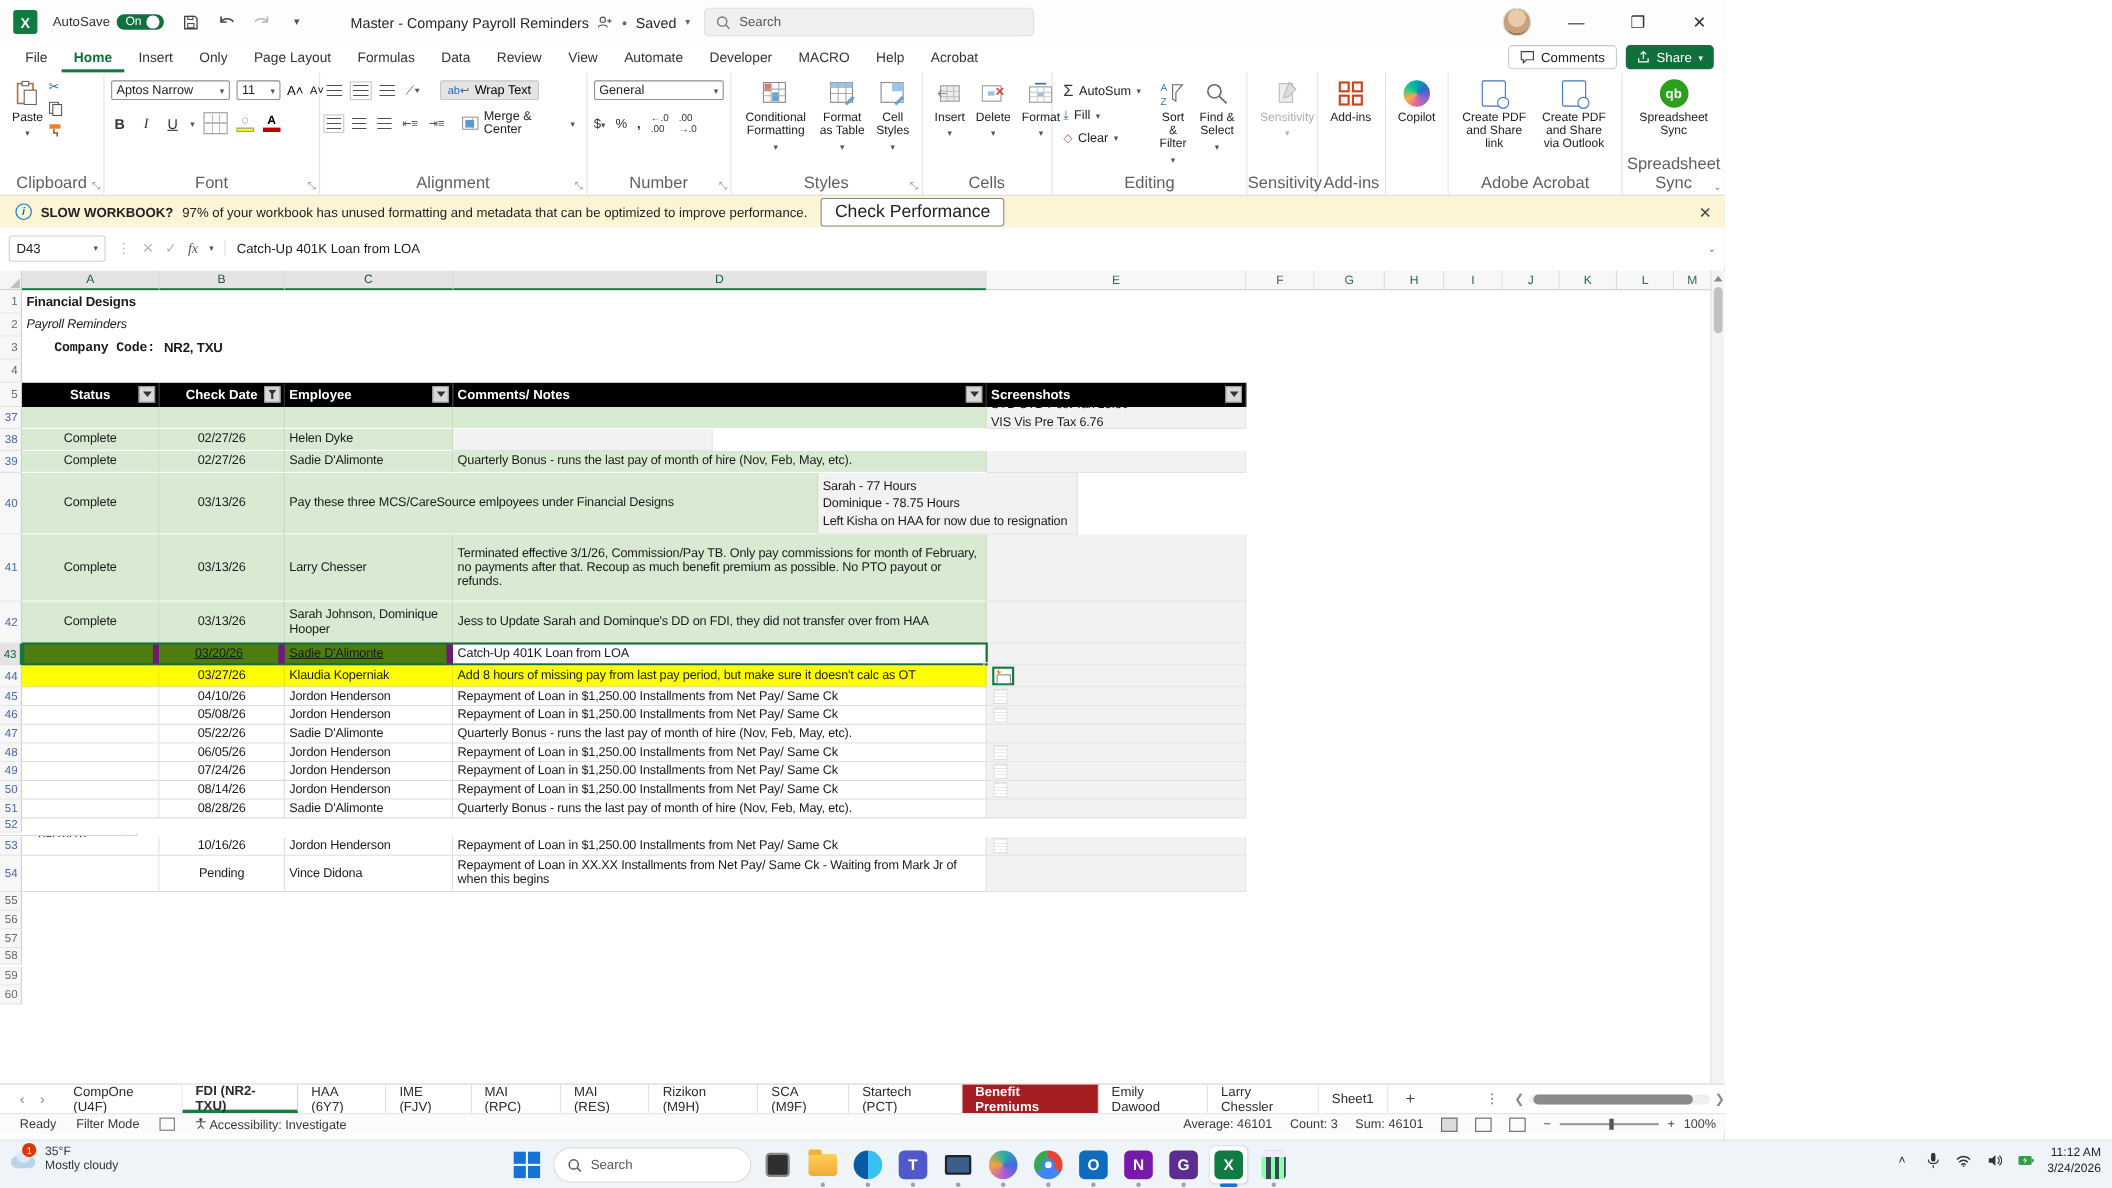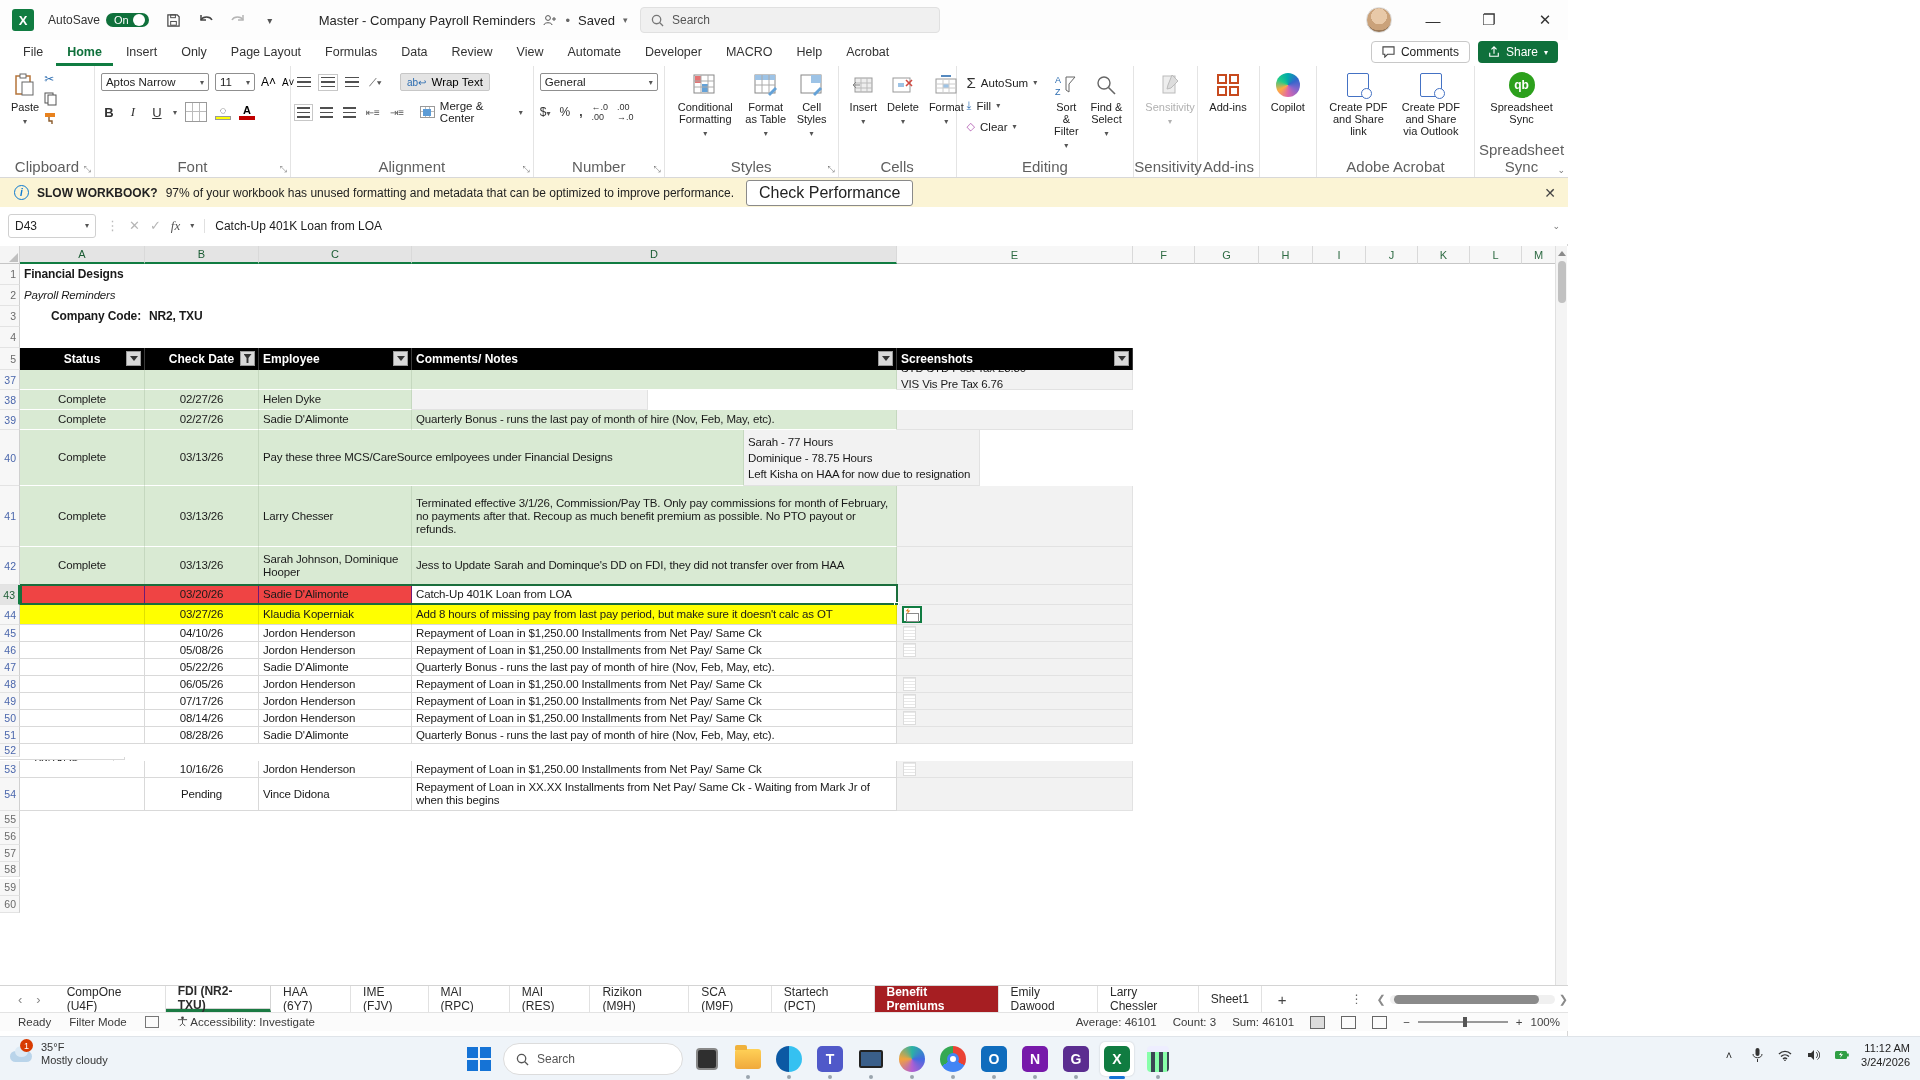--- a/index.html
+++ b/index.html
@@ -82,21 +82,21 @@
   .colh.selcol { background:#e4e4e4; border-bottom:2px solid #107c41; color:#1a5c33; }
   .grow { display:flex; position:relative; }
   .rnum { width:20px; background:#f7f7f7; border-right:1px solid #d0d0d0; border-bottom:1px solid #e3e3e3; font-size:10.5px; color:#6a6a6a; display:flex; align-items:center; justify-content:flex-end; padding-right:3px; }
   .rnum.blue { color:#4a66ac; }
   .rnum.selrow { background:#e4e4e4; border-right:2px solid #107c41; color:#1a5c33; }
   .gcell { font-size:11.5px; letter-spacing:-0.15px; color:#1a1a1a; line-height:13px; padding:1px 4px; display:flex; align-items:center; overflow:hidden; }
   .gcell.center { justify-content:center; }
   .bg-green { background:#d9ead3; border-right:1px solid #c5d8bf; border-bottom:1px solid #ffffff; }
   .bg-white { background:#ffffff; border-right:1px solid #d9d9d9; border-bottom:1px solid #d9d9d9; }
   .bg-yellow { background:#ffff00; border-right:1px solid #e0e000; border-bottom:1px solid #d9d9d9; }
-  .bg-gray { background:#ef4444; border-right:1px solid #701a75; border-bottom:1px solid #bfbfbf; }
+  .bg-gray { background:#4d7c0f; border-right:6px solid #701a75; border-bottom:1px solid #bfbfbf;text-decoration:underline; }
   .bg-shot { background:#f2f2f2; border-right:1px solid #e2e2e2; border-bottom:1px solid #e2e2e2; }
   .bg-plain { background:#fff; }
   .tblhead { background:#000; color:#fff; font-weight:bold; font-size:12px; border-right:1px solid #3a3a3a; display:flex; align-items:center; padding:0 4px; position:relative; }
   .filterbtn { position:absolute; right:3px; top:3px; width:15px; height:15px; background:#d9d9d9; border:1px solid #9a9a9a; display:flex; align-items:center; justify-content:center; }
   .filterbtn .tri { width:0; height:0; border-left:4px solid transparent; border-right:4px solid transparent; border-top:5px solid #333; }
   .funnel { width:8px; height:9px; background:#333; clip-path:polygon(0 0,100% 0,62% 45%,62% 100%,38% 100%,38% 45%); }
   .doc-a { font-weight:bold; font-size:12px; white-space:nowrap; }
   .doc-i { font-style:italic; font-size:11.5px; white-space:nowrap; }
   .multiline { display:block; padding-top:1px; }
   .multiline div { line-height:16px; }
@@ -616,21 +616,21 @@
           <div class="gcell bg-plain" style="width: 64px;"></div>
           <div class="gcell bg-plain" style="width: 54px;"></div>
           <div class="gcell bg-plain" style="width: 53px;"></div>
           <div class="gcell bg-plain" style="width: 52px;"></div>
           <div class="gcell bg-plain" style="width: 52px;"></div>
           <div class="gcell bg-plain" style="width: 52px;"></div>
           <div class="gcell bg-plain" style="width: 34px;"></div>
         </div>
         <div class="grow" style="height: 21px;">
           <div class="rnum" style="height: 21px;">3</div>
-          <div class="gcell bg-plain doc-a" style="width: 125px; justify-content: flex-end;">Company Code:</div>
+          <div class="gcell bg-plain doc-a" style="width: 125px; justify-content: flex-end; font-family: Liberation Mono, monospace;">Company Code:</div>
           <div class="gcell bg-plain doc-a" style="width: 988px;">NR2, TXU</div>
           <div class="gcell bg-plain" style="width: 62px;"></div>
           <div class="gcell bg-plain" style="width: 64px;"></div>
           <div class="gcell bg-plain" style="width: 54px;"></div>
           <div class="gcell bg-plain" style="width: 53px;"></div>
           <div class="gcell bg-plain" style="width: 52px;"></div>
           <div class="gcell bg-plain" style="width: 52px;"></div>
           <div class="gcell bg-plain" style="width: 52px;"></div>
           <div class="gcell bg-plain" style="width: 34px;"></div>
         </div>
@@ -894,21 +894,21 @@
           <div class="gcell bg-plain" style="width: 54px;"></div>
           <div class="gcell bg-plain" style="width: 53px;"></div>
           <div class="gcell bg-plain" style="width: 52px;"></div>
           <div class="gcell bg-plain" style="width: 52px;"></div>
           <div class="gcell bg-plain" style="width: 52px;"></div>
           <div class="gcell bg-plain" style="width: 34px;"></div>
         </div>
         <div class="grow" style="height: 17px;">
           <div class="rnum blue" style="height: 17px;">49</div>
           <div class="gcell bg-white center" style="width: 125px;"></div>
-          <div class="gcell bg-white center" style="width: 114px;">07/17/26</div>
+          <div class="gcell bg-white center" style="width: 114px;">07/24/26</div>
           <div class="gcell bg-white" style="width: 153px;">Jordon Henderson</div>
           <div class="gcell bg-white" style="width: 485px;">Repayment of Loan in $1,250.00 Installments from Net Pay/ Same Ck</div>
           <div class="gcell bg-shot" style="width: 236px;">
             <span class="thumb"></span>
           </div>
           <div class="gcell bg-plain" style="width: 62px;"></div>
           <div class="gcell bg-plain" style="width: 64px;"></div>
           <div class="gcell bg-plain" style="width: 54px;"></div>
           <div class="gcell bg-plain" style="width: 53px;"></div>
           <div class="gcell bg-plain" style="width: 52px;"></div>

